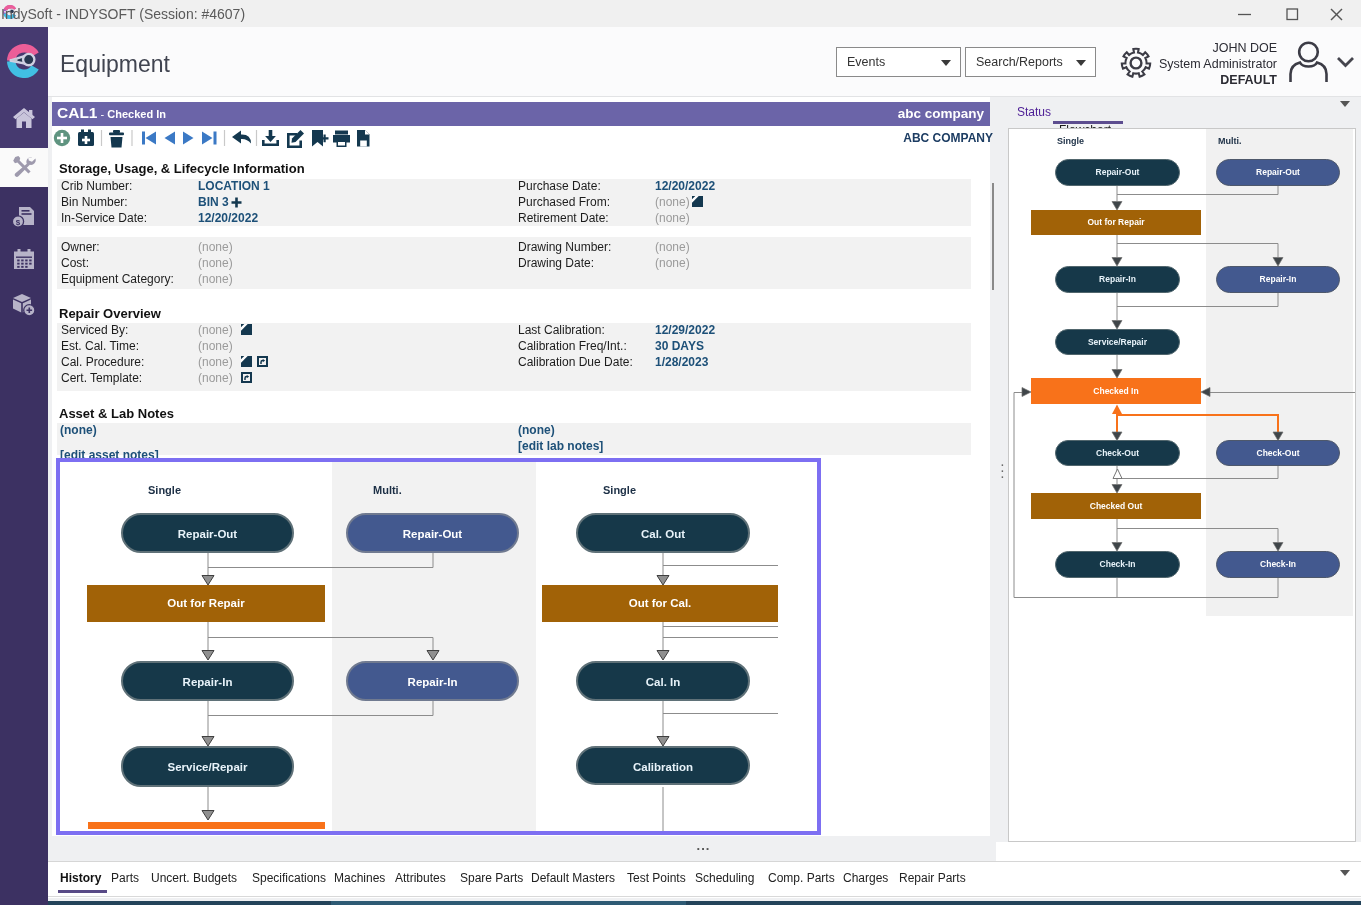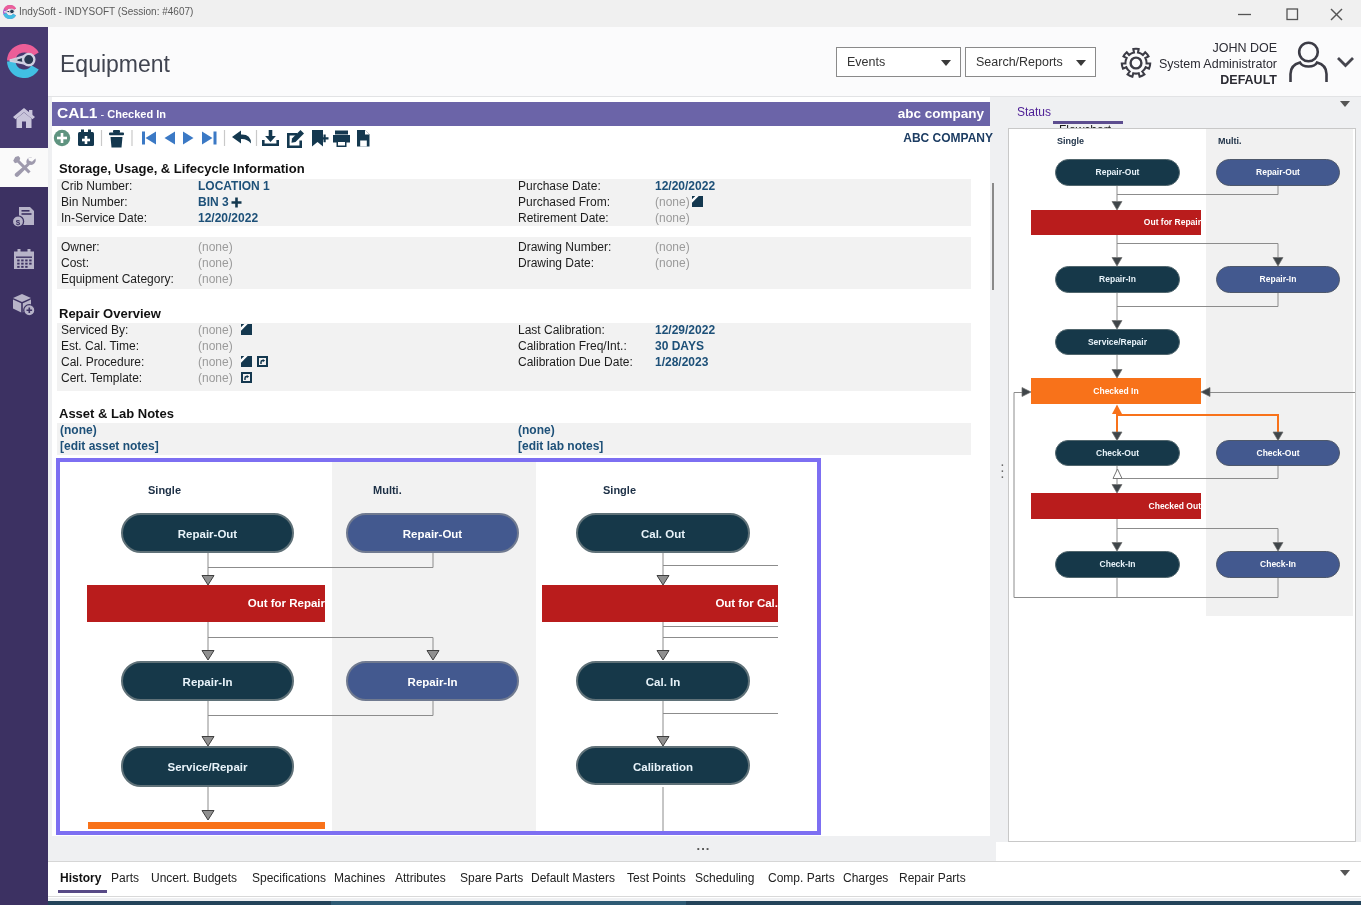--- a/index.html
+++ b/index.html
@@ -1,21 +1,21 @@
 <!DOCTYPE html>
 <html><head>
 <meta charset="utf-8">
 <style>
 * { margin:0; padding:0; box-sizing:border-box; }
 html,body { width:1361px; height:905px; overflow:hidden; }
 body { font-family:"Liberation Sans", sans-serif; background:#eff0f2; position:relative; }
 .abs { position:absolute; }
 
 #titlebar { position:absolute; left:0; top:0; width:1361px; height:27px; background:#f0f0f0; }
-#titletext { position:absolute; left:19px; top:6px; font-size:10px; color:#5a5a5a; }
+#titletext { position:absolute; left:1px; top:6px; font-size:14px; color:#5a5a5a; }
 
 #sidebar { position:absolute; left:0; top:27px; width:48px; height:878px; background:#3c3162; }
 #sidetop { position:absolute; left:0; top:27px; width:48px; height:121px; background:#463a70; }
 #sidesel { position:absolute; left:0; top:148px; width:48px; height:39px; background:#fafafa; }
 
 #header { position:absolute; left:48px; top:27px; width:1313px; height:69px; background:#fbfbfc; }
 #eqtitle { position:absolute; left:60px; top:51px; font-size:23px; color:#404450; }
 .combo { position:absolute; top:47px; height:30px; background:#fff; border:1px solid #8a8a8a; font-size:12.5px; color:#333; line-height:28px; padding-left:10px; }
 .combo .arr { position:absolute; right:9px; top:12px; width:0; height:0; border-left:5px solid transparent; border-right:5px solid transparent; border-top:6px solid #3a3a3a; }
 
@@ -24,21 +24,21 @@
 .sect-h { position:absolute; font-size:13px; font-weight:bold; color:#111; }
 .gblock { position:absolute; left:57px; width:914px; background:#f2f2f2; }
 .lbl { position:absolute; font-size:12px; color:#1c1c1c; white-space:nowrap; }
 .val { position:absolute; font-size:12px; font-weight:bold; color:#1d5078; white-space:nowrap; }
 .none { position:absolute; font-size:12px; color:#9b9b9b; white-space:nowrap; }
 
 .pill { position:absolute; border-radius:20px; background:#163849; border:1px solid #51666d; color:#e8f3fa; font-weight:bold; text-align:center; }
 #flowmain .pill { border-width:2px; border-color:#5f7178; }
 #flowmain .pill.slate { border-color:#707a90; }
 .pill.slate { background:#43598f; border-color:#4e586b; color:#fff; }
-.frect { position:absolute; background:#b91c1c; color:#fff; font-weight:bold; text-align:right; }
+.frect { position:absolute; background:#a16207; color:#fff; font-weight:bold; text-align:center; }
 .forange { position:absolute; background:#f8721a; color:#fff; font-weight:bold; text-align:center; }
 .flabel { position:absolute; font-size:11px; font-weight:bold; color:#1c2f45; text-align:left; }
 
 #bottombar { position:absolute; left:48px; top:861px; width:1313px; height:37px; background:#fff; border-top:1px solid #d6d6d6; }
 .btab { position:absolute; top:871px; font-size:12px; color:#222; white-space:nowrap; }
 </style>
 </head>
 <body>
 <div id="titlebar"></div>
 <svg class="abs" style="left:3px; top:5px;" width="14" height="14" viewBox="0 0 36 36">
@@ -270,21 +270,21 @@
     </svg>
 <div class="lbl" style="left:518px; top:323px;">Last Calibration:</div>
     <div class="val" style="left:655px; top:323px;">12/29/2022</div>
 <div class="lbl" style="left:518px; top:339px;">Calibration Freq/Int.:</div>
     <div class="val" style="left:655px; top:339px;">30 DAYS</div>
 <div class="lbl" style="left:518px; top:355px;">Calibration Due Date:</div>
     <div class="val" style="left:655px; top:355px;">1/28/2023</div>
 <div class="sect-h" style="left:59px; top:406px;">Asset &amp; Lab Notes</div>
 <div class="gblock" style="top:423px; height:32px;"></div>
 <div class="val" style="left:60px; top:423px;">(none)</div>
-<div class="val" style="left:60px; top:439px;">[edit asset notes]</div>
+<div class="val" style="left:60px; top:448px;">[edit asset notes]</div>
 <div class="val" style="left:518px; top:423px;">(none)</div>
 <div class="val" style="left:518px; top:439px;">[edit lab notes]</div>
 </div>
 <div id="flowmain">
 <div class="abs" style="left:56px; top:458px; width:765px; height:377px; background:#fff; border:4px solid #7d6ff2;"></div>
 <div class="abs" style="left:332px; top:462px; width:204px; height:369px; background:#f2f2f2;"></div>
 <svg class="abs" style="left:60px; top:462px;" width="757" height="369" viewBox="0 0 757 369">
  <g stroke="#8c8c8c" stroke-width="1" fill="none">
   <path d="M148 91 V114 M373 91 V105.5 M148 105.5 H373"></path>
   <path d="M148 160 V189 M148 175.5 H373 M373 175.5 V189"></path>

